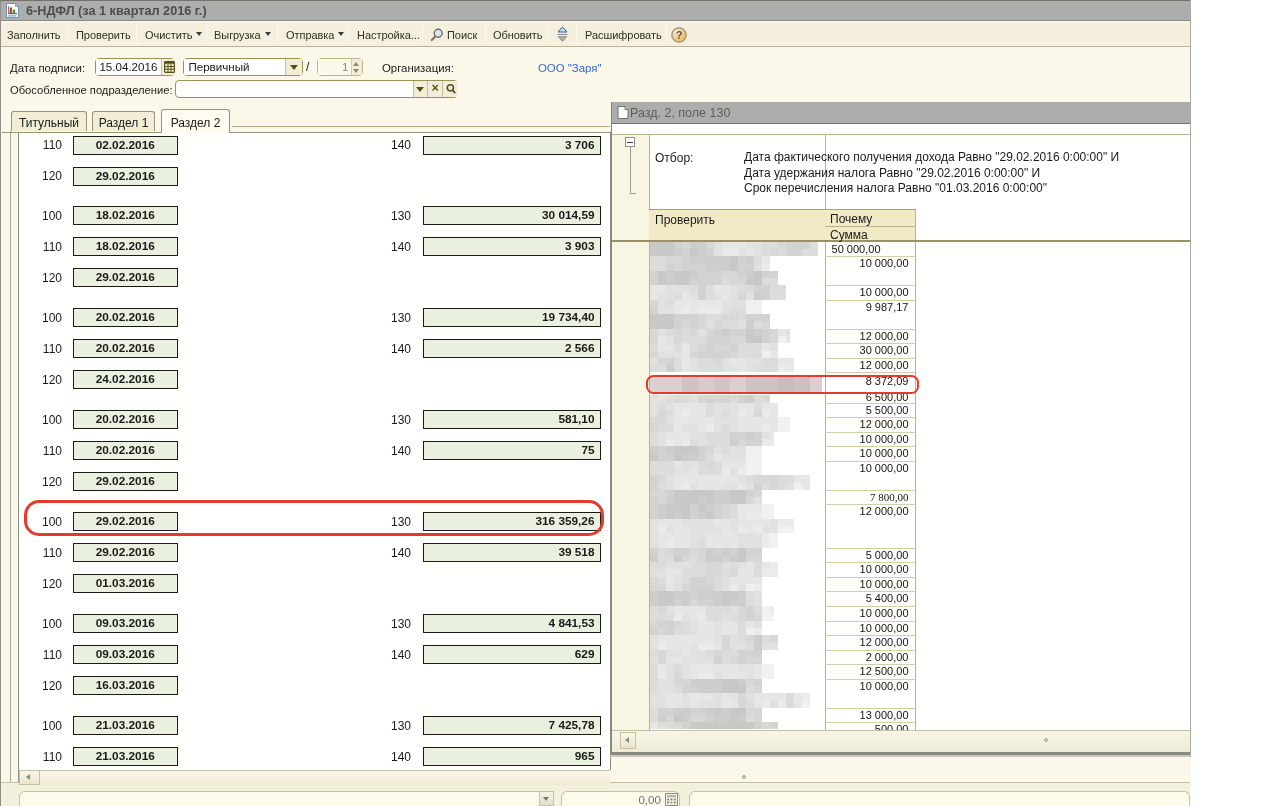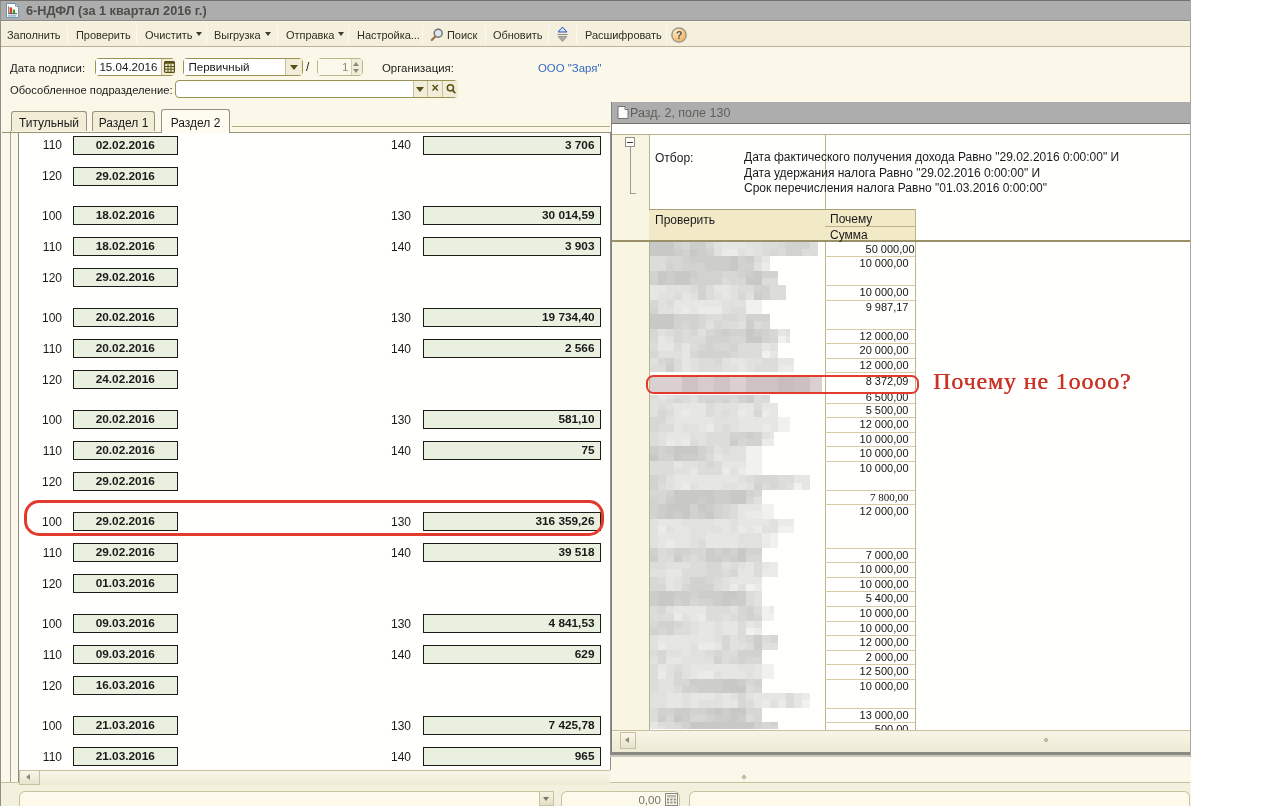--- a/index.html
+++ b/index.html
@@ -223,38 +223,38 @@
 <div class="abs tt" style="left:744px;top:165.5px;font-size:12px;z-index:3;">Дата удержания налога Равно "29.02.2016 0:00:00" И</div>
 <div class="abs tt" style="left:744px;top:181px;font-size:12px;z-index:3;">Срок перечисления налога Равно "01.03.2016 0:00:00"</div>
 <div class="abs" style="left:649px;top:209px;width:265.5px;height:31.5px;background:#f2eac7;z-index:2;"></div>
 <div class="abs" style="left:649px;top:208.5px;width:266px;height:1px;background:#a89f76;z-index:3;"></div>
 <div class="abs" style="left:824.5px;top:225.5px;width:90px;height:1px;background:#bcb28c;z-index:3;"></div>
 <div class="abs" style="left:612px;top:240.3px;width:578px;height:1.5px;background:#9a9168;z-index:3;"></div>
 <div class="abs tt" style="left:655px;top:212.5px;font-size:12px;z-index:3;">Проверить</div>
 <div class="abs tt" style="left:830px;top:211.5px;font-size:12px;z-index:3;">Почему</div>
 <div class="abs tt" style="left:830px;top:227.5px;font-size:12px;z-index:3;">Сумма</div>
 <div class="abs nm" style="left:650px;top:241.80px;width:168px;height:14.52px;"><i style="background:linear-gradient(#c8c8c6 50%,#c8c8c6 50%);"></i><i style="background:linear-gradient(#c8c8c6 50%,#c8c8c6 50%);"></i><i style="background:linear-gradient(#c8c8c6 50%,#c8c8c6 50%);"></i><i style="background:linear-gradient(#d2d2d0 50%,#cdcdcb 50%);"></i><i style="background:linear-gradient(#d7d7d5 50%,#d2d2d0 50%);"></i><i style="background:linear-gradient(#cdcdcb 50%,#c8c8c6 50%);"></i><i style="background:linear-gradient(#cdcdcb 50%,#cdcdcb 50%);"></i><i style="background:linear-gradient(#d7d7d5 50%,#d2d2d0 50%);"></i><i style="background:linear-gradient(#e1e1df 50%,#e1e1df 50%);"></i><i style="background:linear-gradient(#e6e6e4 50%,#ebebe9 50%);"></i><i style="background:linear-gradient(#e6e6e4 50%,#ebebe9 50%);"></i><i style="background:linear-gradient(#e6e6e4 50%,#e1e1df 50%);"></i><i style="background:linear-gradient(#e1e1df 50%,#e6e6e4 50%);"></i><i style="background:linear-gradient(#e1e1df 50%,#e1e1df 50%);"></i><i style="background:linear-gradient(#dcdcda 50%,#dcdcda 50%);"></i><i style="background:linear-gradient(#dcdcda 50%,#d7d7d5 50%);"></i><i style="background:linear-gradient(#d7d7d5 50%,#dcdcda 50%);"></i><i style="background:linear-gradient(#d2d2d0 50%,#d2d2d0 50%);"></i><i style="background:linear-gradient(#d2d2d0 50%,#d2d2d0 50%);"></i><i style="background:linear-gradient(#d2d2d0 50%,#dcdcda 50%);"></i><i style="background:linear-gradient(#dcdcda 50%,#dcdcda 50%);"></i></div>
-<div class="abs sv" style="left:832px;top:241.80px;width:82.5px;height:14.52px;line-height:14.52px;">50 000,00</div>
+<div class="abs sv" style="left:798px;top:241.80px;width:82.5px;height:14.52px;line-height:14.52px;">50 000,00</div>
 <div class="abs" style="left:824.5px;top:256.32px;width:90px;height:1px;background:#d4cda6;z-index:2;"></div>
 <div class="abs nm" style="left:650px;top:256.32px;width:120px;height:14.52px;"><i style="background:linear-gradient(#dcdcda 50%,#dcdcda 50%);"></i><i style="background:linear-gradient(#dcdcda 50%,#dcdcda 50%);"></i><i style="background:linear-gradient(#d7d7d5 50%,#d2d2d0 50%);"></i><i style="background:linear-gradient(#d7d7d5 50%,#d7d7d5 50%);"></i><i style="background:linear-gradient(#d2d2d0 50%,#d2d2d0 50%);"></i><i style="background:linear-gradient(#cdcdcb 50%,#d2d2d0 50%);"></i><i style="background:linear-gradient(#cdcdcb 50%,#d2d2d0 50%);"></i><i style="background:linear-gradient(#cdcdcb 50%,#cdcdcb 50%);"></i><i style="background:linear-gradient(#cdcdcb 50%,#cdcdcb 50%);"></i><i style="background:linear-gradient(#cdcdcb 50%,#cdcdcb 50%);"></i><i style="background:linear-gradient(#c8c8c6 50%,#c8c8c6 50%);"></i><i style="background:linear-gradient(#d2d2d0 50%,#d2d2d0 50%);"></i><i style="background:linear-gradient(#cdcdcb 50%,#d2d2d0 50%);"></i><i style="background:linear-gradient(#dcdcda 50%,#e1e1df 50%);"></i><i style="background:linear-gradient(#e6e6e4 50%,#ebebe9 50%);"></i></div>
 <div class="abs sv" style="left:826px;top:256.32px;width:82.5px;height:14.52px;line-height:14.52px;">10 000,00</div>
 <div class="abs nm" style="left:650px;top:270.84px;width:128px;height:14.52px;"><i style="background:linear-gradient(#d2d2d0 50%,#d2d2d0 50%);"></i><i style="background:linear-gradient(#c8c8c6 50%,#c8c8c6 50%);"></i><i style="background:linear-gradient(#cdcdcb 50%,#cdcdcb 50%);"></i><i style="background:linear-gradient(#c8c8c6 50%,#c8c8c6 50%);"></i><i style="background:linear-gradient(#c8c8c6 50%,#c8c8c6 50%);"></i><i style="background:linear-gradient(#cdcdcb 50%,#d2d2d0 50%);"></i><i style="background:linear-gradient(#d2d2d0 50%,#d2d2d0 50%);"></i><i style="background:linear-gradient(#d2d2d0 50%,#d2d2d0 50%);"></i><i style="background:linear-gradient(#d2d2d0 50%,#d2d2d0 50%);"></i><i style="background:linear-gradient(#d7d7d5 50%,#dcdcda 50%);"></i><i style="background:linear-gradient(#d7d7d5 50%,#d7d7d5 50%);"></i><i style="background:linear-gradient(#d2d2d0 50%,#d7d7d5 50%);"></i><i style="background:linear-gradient(#cdcdcb 50%,#c8c8c6 50%);"></i><i style="background:linear-gradient(#c8c8c6 50%,#c8c8c6 50%);"></i><i style="background:linear-gradient(#d2d2d0 50%,#dcdcda 50%);"></i><i style="background:linear-gradient(#d2d2d0 50%,#dcdcda 50%);"></i></div>
 <div class="abs" style="left:824.5px;top:285.36px;width:90px;height:1px;background:#d4cda6;z-index:2;"></div>
 <div class="abs nm" style="left:650px;top:285.36px;width:136px;height:14.52px;"><i style="background:linear-gradient(#e6e6e4 50%,#e6e6e4 50%);"></i><i style="background:linear-gradient(#e6e6e4 50%,#e1e1df 50%);"></i><i style="background:linear-gradient(#e1e1df 50%,#e1e1df 50%);"></i><i style="background:linear-gradient(#e1e1df 50%,#dcdcda 50%);"></i><i style="background:linear-gradient(#e1e1df 50%,#e6e6e4 50%);"></i><i style="background:linear-gradient(#dcdcda 50%,#e1e1df 50%);"></i><i style="background:linear-gradient(#d2d2d0 50%,#d2d2d0 50%);"></i><i style="background:linear-gradient(#dcdcda 50%,#dcdcda 50%);"></i><i style="background:linear-gradient(#e6e6e4 50%,#e1e1df 50%);"></i><i style="background:linear-gradient(#e6e6e4 50%,#e6e6e4 50%);"></i><i style="background:linear-gradient(#e1e1df 50%,#e1e1df 50%);"></i><i style="background:linear-gradient(#dcdcda 50%,#d7d7d5 50%);"></i><i style="background:linear-gradient(#dcdcda 50%,#e1e1df 50%);"></i><i style="background:linear-gradient(#d2d2d0 50%,#cdcdcb 50%);"></i><i style="background:linear-gradient(#d2d2d0 50%,#d2d2d0 50%);"></i><i style="background:linear-gradient(#dcdcda 50%,#dcdcda 50%);"></i><i style="background:linear-gradient(#dcdcda 50%,#dcdcda 50%);"></i></div>
 <div class="abs sv" style="left:826px;top:285.36px;width:82.5px;height:14.52px;line-height:14.52px;">10 000,00</div>
 <div class="abs" style="left:824.5px;top:299.88px;width:90px;height:1px;background:#d4cda6;z-index:2;"></div>
 <div class="abs nm" style="left:650px;top:299.88px;width:112px;height:14.52px;"><i style="background:linear-gradient(#d7d7d5 50%,#d2d2d0 50%);"></i><i style="background:linear-gradient(#e1e1df 50%,#e1e1df 50%);"></i><i style="background:linear-gradient(#dcdcda 50%,#e1e1df 50%);"></i><i style="background:linear-gradient(#e6e6e4 50%,#e6e6e4 50%);"></i><i style="background:linear-gradient(#e6e6e4 50%,#ebebe9 50%);"></i><i style="background:linear-gradient(#e6e6e4 50%,#e6e6e4 50%);"></i><i style="background:linear-gradient(#e6e6e4 50%,#ebebe9 50%);"></i><i style="background:linear-gradient(#e6e6e4 50%,#ebebe9 50%);"></i><i style="background:linear-gradient(#e6e6e4 50%,#ebebe9 50%);"></i><i style="background:linear-gradient(#e1e1df 50%,#e1e1df 50%);"></i><i style="background:linear-gradient(#e1e1df 50%,#dcdcda 50%);"></i><i style="background:linear-gradient(#e1e1df 50%,#dcdcda 50%);"></i><i style="background:linear-gradient(#f1f1ef 50%,#f1f1ef 50%);"></i><i style="background:linear-gradient(#f1f1ef 50%,#f1f1ef 50%);"></i></div>
 <div class="abs sv" style="left:826px;top:299.88px;width:82.5px;height:14.52px;line-height:14.52px;">9 987,17</div>
 <div class="abs nm" style="left:650px;top:314.40px;width:120px;height:14.52px;"><i style="background:linear-gradient(#c8c8c6 50%,#c8c8c6 50%);"></i><i style="background:linear-gradient(#c8c8c6 50%,#c8c8c6 50%);"></i><i style="background:linear-gradient(#c8c8c6 50%,#c8c8c6 50%);"></i><i style="background:linear-gradient(#d2d2d0 50%,#d2d2d0 50%);"></i><i style="background:linear-gradient(#d2d2d0 50%,#d7d7d5 50%);"></i><i style="background:linear-gradient(#d2d2d0 50%,#d2d2d0 50%);"></i><i style="background:linear-gradient(#d7d7d5 50%,#d7d7d5 50%);"></i><i style="background:linear-gradient(#dcdcda 50%,#e1e1df 50%);"></i><i style="background:linear-gradient(#dcdcda 50%,#d7d7d5 50%);"></i><i style="background:linear-gradient(#d7d7d5 50%,#dcdcda 50%);"></i><i style="background:linear-gradient(#d7d7d5 50%,#dcdcda 50%);"></i><i style="background:linear-gradient(#dcdcda 50%,#e1e1df 50%);"></i><i style="background:linear-gradient(#d2d2d0 50%,#cdcdcb 50%);"></i><i style="background:linear-gradient(#d2d2d0 50%,#dcdcda 50%);"></i><i style="background:linear-gradient(#d2d2d0 50%,#d7d7d5 50%);"></i></div>
 <div class="abs" style="left:824.5px;top:328.92px;width:90px;height:1px;background:#d4cda6;z-index:2;"></div>
 <div class="abs nm" style="left:650px;top:328.92px;width:140px;height:14.52px;"><i style="background:linear-gradient(#d7d7d5 50%,#d7d7d5 50%);"></i><i style="background:linear-gradient(#e1e1df 50%,#e6e6e4 50%);"></i><i style="background:linear-gradient(#dcdcda 50%,#e1e1df 50%);"></i><i style="background:linear-gradient(#d7d7d5 50%,#d7d7d5 50%);"></i><i style="background:linear-gradient(#dcdcda 50%,#dcdcda 50%);"></i><i style="background:linear-gradient(#d7d7d5 50%,#dcdcda 50%);"></i><i style="background:linear-gradient(#e1e1df 50%,#dcdcda 50%);"></i><i style="background:linear-gradient(#d7d7d5 50%,#d2d2d0 50%);"></i><i style="background:linear-gradient(#d2d2d0 50%,#d2d2d0 50%);"></i><i style="background:linear-gradient(#cdcdcb 50%,#d2d2d0 50%);"></i><i style="background:linear-gradient(#d2d2d0 50%,#d7d7d5 50%);"></i><i style="background:linear-gradient(#d2d2d0 50%,#d7d7d5 50%);"></i><i style="background:linear-gradient(#c8c8c6 50%,#c8c8c6 50%);"></i><i style="background:linear-gradient(#cdcdcb 50%,#c8c8c6 50%);"></i><i style="background:linear-gradient(#d2d2d0 50%,#d2d2d0 50%);"></i><i style="background:linear-gradient(#d7d7d5 50%,#d7d7d5 50%);"></i><i style="background:linear-gradient(#e6e6e4 50%,#f1f1ef 50%);"></i><i style="background:linear-gradient(#e1e1df 50%,#e6e6e4 50%);"></i></div>
 <div class="abs sv" style="left:826px;top:328.92px;width:82.5px;height:14.52px;line-height:14.52px;">12 000,00</div>
 <div class="abs" style="left:824.5px;top:343.44px;width:90px;height:1px;background:#d4cda6;z-index:2;"></div>
 <div class="abs nm" style="left:650px;top:343.44px;width:128px;height:14.52px;"><i style="background:linear-gradient(#dcdcda 50%,#d7d7d5 50%);"></i><i style="background:linear-gradient(#e6e6e4 50%,#e1e1df 50%);"></i><i style="background:linear-gradient(#e6e6e4 50%,#e1e1df 50%);"></i><i style="background:linear-gradient(#dcdcda 50%,#e1e1df 50%);"></i><i style="background:linear-gradient(#e6e6e4 50%,#e6e6e4 50%);"></i><i style="background:linear-gradient(#dcdcda 50%,#d7d7d5 50%);"></i><i style="background:linear-gradient(#d7d7d5 50%,#d2d2d0 50%);"></i><i style="background:linear-gradient(#d2d2d0 50%,#d2d2d0 50%);"></i><i style="background:linear-gradient(#d7d7d5 50%,#d2d2d0 50%);"></i><i style="background:linear-gradient(#d7d7d5 50%,#d2d2d0 50%);"></i><i style="background:linear-gradient(#d2d2d0 50%,#d7d7d5 50%);"></i><i style="background:linear-gradient(#dcdcda 50%,#dcdcda 50%);"></i><i style="background:linear-gradient(#dcdcda 50%,#dcdcda 50%);"></i><i style="background:linear-gradient(#dcdcda 50%,#dcdcda 50%);"></i><i style="background:linear-gradient(#e6e6e4 50%,#f1f1ef 50%);"></i><i style="background:linear-gradient(#e1e1df 50%,#e6e6e4 50%);"></i></div>
-<div class="abs sv" style="left:826px;top:343.44px;width:82.5px;height:14.52px;line-height:14.52px;">20 000,00</div>
+<div class="abs sv" style="left:826px;top:343.44px;width:82.5px;height:14.52px;line-height:14.52px;">30 000,00</div>
 <div class="abs" style="left:824.5px;top:357.96px;width:90px;height:1px;background:#d4cda6;z-index:2;"></div>
 <div class="abs nm" style="left:650px;top:357.96px;width:148px;height:14.52px;"><i style="background:linear-gradient(#e1e1df 50%,#dcdcda 50%);"></i><i style="background:linear-gradient(#d7d7d5 50%,#dcdcda 50%);"></i><i style="background:linear-gradient(#d2d2d0 50%,#cdcdcb 50%);"></i><i style="background:linear-gradient(#dcdcda 50%,#dcdcda 50%);"></i><i style="background:linear-gradient(#e6e6e4 50%,#e6e6e4 50%);"></i><i style="background:linear-gradient(#e1e1df 50%,#e1e1df 50%);"></i><i style="background:linear-gradient(#dcdcda 50%,#dcdcda 50%);"></i><i style="background:linear-gradient(#dcdcda 50%,#dcdcda 50%);"></i><i style="background:linear-gradient(#d7d7d5 50%,#dcdcda 50%);"></i><i style="background:linear-gradient(#e1e1df 50%,#e1e1df 50%);"></i><i style="background:linear-gradient(#e6e6e4 50%,#e1e1df 50%);"></i><i style="background:linear-gradient(#e6e6e4 50%,#e6e6e4 50%);"></i><i style="background:linear-gradient(#e1e1df 50%,#e1e1df 50%);"></i><i style="background:linear-gradient(#e1e1df 50%,#dcdcda 50%);"></i><i style="background:linear-gradient(#dcdcda 50%,#dcdcda 50%);"></i><i style="background:linear-gradient(#dcdcda 50%,#dcdcda 50%);"></i><i style="background:linear-gradient(#e6e6e4 50%,#ebebe9 50%);"></i><i style="background:linear-gradient(#e6e6e4 50%,#ebebe9 50%);"></i></div>
 <div class="abs sv" style="left:826px;top:357.96px;width:82.5px;height:14.52px;line-height:14.52px;">12 000,00</div>
 <div class="abs" style="left:824.5px;top:372.48px;width:90px;height:1px;background:#d4cda6;z-index:2;"></div>
 <div class="abs nm" style="left:650px;top:377.00px;width:172px;height:15.00px;"><i style="width:16px;background:#dbd0d0;"></i><i style="width:16px;background:#dccfcf;"></i><i style="width:16px;background:#cfc2c2;"></i><i style="width:16px;background:#d8cbcb;"></i><i style="width:16px;background:#d2c4c4;"></i><i style="width:16px;background:#dccfcf;"></i><i style="width:16px;background:#cfc2c2;"></i><i style="width:16px;background:#cfc2c2;"></i><i style="width:16px;background:#c9bcbc;"></i><i style="width:16px;background:#cdc0c2;"></i><i style="width:16px;background:#dccfcf;"></i></div>
 <div class="abs sv" style="left:826px;top:374.28px;width:82.5px;height:14.52px;line-height:14.52px;">8 372,09</div>
 <div class="abs nm" style="left:650px;top:394.80px;width:120px;height:7.90px;"><i style="background:linear-gradient(#dcdcda 50%,#e1e1df 50%);"></i><i style="background:linear-gradient(#e6e6e4 50%,#e1e1df 50%);"></i><i style="background:linear-gradient(#e1e1df 50%,#dcdcda 50%);"></i><i style="background:linear-gradient(#dcdcda 50%,#d7d7d5 50%);"></i><i style="background:linear-gradient(#dcdcda 50%,#dcdcda 50%);"></i><i style="background:linear-gradient(#e1e1df 50%,#e1e1df 50%);"></i><i style="background:linear-gradient(#d7d7d5 50%,#d7d7d5 50%);"></i><i style="background:linear-gradient(#d7d7d5 50%,#d2d2d0 50%);"></i><i style="background:linear-gradient(#d7d7d5 50%,#d7d7d5 50%);"></i><i style="background:linear-gradient(#d7d7d5 50%,#d2d2d0 50%);"></i><i style="background:linear-gradient(#d7d7d5 50%,#dcdcda 50%);"></i><i style="background:linear-gradient(#d2d2d0 50%,#d2d2d0 50%);"></i><i style="background:linear-gradient(#cdcdcb 50%,#cdcdcb 50%);"></i><i style="background:linear-gradient(#dcdcda 50%,#dcdcda 50%);"></i><i style="background:linear-gradient(#d7d7d5 50%,#dcdcda 50%);"></i></div>
 <div class="abs sv" style="left:826px;top:390.40px;width:82.5px;height:14.52px;line-height:14.52px;">6 500,00</div>
 <div class="abs" style="left:824.5px;top:402.72px;width:90px;height:1px;background:#d4cda6;z-index:2;"></div>
 <div class="abs nm" style="left:650px;top:402.72px;width:132px;height:14.52px;"><i style="background:linear-gradient(#e1e1df 50%,#e1e1df 50%);"></i><i style="background:linear-gradient(#dcdcda 50%,#d7d7d5 50%);"></i><i style="background:linear-gradient(#e1e1df 50%,#dcdcda 50%);"></i><i style="background:linear-gradient(#e6e6e4 50%,#e6e6e4 50%);"></i><i style="background:linear-gradient(#e6e6e4 50%,#ebebe9 50%);"></i><i style="background:linear-gradient(#e6e6e4 50%,#e6e6e4 50%);"></i><i style="background:linear-gradient(#e6e6e4 50%,#e6e6e4 50%);"></i><i style="background:linear-gradient(#dcdcda 50%,#dcdcda 50%);"></i><i style="background:linear-gradient(#e1e1df 50%,#e1e1df 50%);"></i><i style="background:linear-gradient(#e1e1df 50%,#dcdcda 50%);"></i><i style="background:linear-gradient(#e1e1df 50%,#e1e1df 50%);"></i><i style="background:linear-gradient(#e6e6e4 50%,#ebebe9 50%);"></i><i style="background:linear-gradient(#e6e6e4 50%,#e6e6e4 50%);"></i><i style="background:linear-gradient(#dcdcda 50%,#d7d7d5 50%);"></i><i style="background:linear-gradient(#e6e6e4 50%,#ebebe9 50%);"></i><i style="background:linear-gradient(#e6e6e4 50%,#e6e6e4 50%);"></i></div>
@@ -275,21 +275,21 @@
 <div class="abs" style="left:824.5px;top:489.84px;width:90px;height:1px;background:#d4cda6;z-index:2;"></div>
 <div class="abs nm" style="left:650px;top:489.84px;width:112px;height:14.52px;"><i style="background:linear-gradient(#d7d7d5 50%,#d2d2d0 50%);"></i><i style="background:linear-gradient(#d7d7d5 50%,#d7d7d5 50%);"></i><i style="background:linear-gradient(#d2d2d0 50%,#cdcdcb 50%);"></i><i style="background:linear-gradient(#c8c8c6 50%,#c8c8c6 50%);"></i><i style="background:linear-gradient(#c8c8c6 50%,#c8c8c6 50%);"></i><i style="background:linear-gradient(#c8c8c6 50%,#c8c8c6 50%);"></i><i style="background:linear-gradient(#c8c8c6 50%,#cdcdcb 50%);"></i><i style="background:linear-gradient(#c8c8c6 50%,#c8c8c6 50%);"></i><i style="background:linear-gradient(#cdcdcb 50%,#cdcdcb 50%);"></i><i style="background:linear-gradient(#cdcdcb 50%,#cdcdcb 50%);"></i><i style="background:linear-gradient(#c8c8c6 50%,#c8c8c6 50%);"></i><i style="background:linear-gradient(#c8c8c6 50%,#c8c8c6 50%);"></i><i style="background:linear-gradient(#d2d2d0 50%,#d7d7d5 50%);"></i><i style="background:linear-gradient(#d7d7d5 50%,#e1e1df 50%);"></i></div>
 <div class="abs sv" style="left:826px;top:489.84px;width:82.5px;height:14.52px;line-height:14.52px;font-family:Liberation Serif, serif;">7 800,00</div>
 <div class="abs" style="left:824.5px;top:504.36px;width:90px;height:1px;background:#d4cda6;z-index:2;"></div>
 <div class="abs nm" style="left:650px;top:504.36px;width:124px;height:14.52px;"><i style="background:linear-gradient(#d2d2d0 50%,#d2d2d0 50%);"></i><i style="background:linear-gradient(#cdcdcb 50%,#cdcdcb 50%);"></i><i style="background:linear-gradient(#c8c8c6 50%,#c8c8c6 50%);"></i><i style="background:linear-gradient(#c8c8c6 50%,#cdcdcb 50%);"></i><i style="background:linear-gradient(#c8c8c6 50%,#c8c8c6 50%);"></i><i style="background:linear-gradient(#d2d2d0 50%,#d2d2d0 50%);"></i><i style="background:linear-gradient(#c8c8c6 50%,#cdcdcb 50%);"></i><i style="background:linear-gradient(#cdcdcb 50%,#c8c8c6 50%);"></i><i style="background:linear-gradient(#d2d2d0 50%,#d2d2d0 50%);"></i><i style="background:linear-gradient(#d7d7d5 50%,#d7d7d5 50%);"></i><i style="background:linear-gradient(#dcdcda 50%,#dcdcda 50%);"></i><i style="background:linear-gradient(#e6e6e4 50%,#e6e6e4 50%);"></i><i style="background:linear-gradient(#e6e6e4 50%,#ebebe9 50%);"></i><i style="background:linear-gradient(#e6e6e4 50%,#ebebe9 50%);"></i><i style="background:linear-gradient(#f1f1ef 50%,#f1f1ef 50%);"></i><i style="background:linear-gradient(#f1f1ef 50%,#f1f1ef 50%);"></i></div>
 <div class="abs sv" style="left:826px;top:504.36px;width:82.5px;height:14.52px;line-height:14.52px;">12 000,00</div>
 <div class="abs nm" style="left:650px;top:518.88px;width:144px;height:14.52px;"><i style="background:linear-gradient(#e1e1df 50%,#e1e1df 50%);"></i><i style="background:linear-gradient(#e6e6e4 50%,#ebebe9 50%);"></i><i style="background:linear-gradient(#e6e6e4 50%,#e1e1df 50%);"></i><i style="background:linear-gradient(#e6e6e4 50%,#e6e6e4 50%);"></i><i style="background:linear-gradient(#e1e1df 50%,#e6e6e4 50%);"></i><i style="background:linear-gradient(#e1e1df 50%,#e1e1df 50%);"></i><i style="background:linear-gradient(#e1e1df 50%,#e1e1df 50%);"></i><i style="background:linear-gradient(#e1e1df 50%,#e1e1df 50%);"></i><i style="background:linear-gradient(#e6e6e4 50%,#e1e1df 50%);"></i><i style="background:linear-gradient(#e6e6e4 50%,#e6e6e4 50%);"></i><i style="background:linear-gradient(#e1e1df 50%,#e1e1df 50%);"></i><i style="background:linear-gradient(#e6e6e4 50%,#ebebe9 50%);"></i><i style="background:linear-gradient(#e6e6e4 50%,#e6e6e4 50%);"></i><i style="background:linear-gradient(#e6e6e4 50%,#ebebe9 50%);"></i><i style="background:linear-gradient(#e6e6e4 50%,#e1e1df 50%);"></i><i style="background:linear-gradient(#e1e1df 50%,#e1e1df 50%);"></i><i style="background:linear-gradient(#ebebe9 50%,#f1f1ef 50%);"></i><i style="background:linear-gradient(#ebebe9 50%,#f1f1ef 50%);"></i></div>
 <div class="abs nm" style="left:650px;top:533.40px;width:132px;height:14.52px;"><i style="background:linear-gradient(#e1e1df 50%,#e1e1df 50%);"></i><i style="background:linear-gradient(#e6e6e4 50%,#e6e6e4 50%);"></i><i style="background:linear-gradient(#e6e6e4 50%,#ebebe9 50%);"></i><i style="background:linear-gradient(#e6e6e4 50%,#e6e6e4 50%);"></i><i style="background:linear-gradient(#e6e6e4 50%,#e6e6e4 50%);"></i><i style="background:linear-gradient(#e1e1df 50%,#e1e1df 50%);"></i><i style="background:linear-gradient(#e1e1df 50%,#dcdcda 50%);"></i><i style="background:linear-gradient(#e6e6e4 50%,#e6e6e4 50%);"></i><i style="background:linear-gradient(#e6e6e4 50%,#e6e6e4 50%);"></i><i style="background:linear-gradient(#e6e6e4 50%,#e6e6e4 50%);"></i><i style="background:linear-gradient(#e6e6e4 50%,#e6e6e4 50%);"></i><i style="background:linear-gradient(#e1e1df 50%,#e1e1df 50%);"></i><i style="background:linear-gradient(#e1e1df 50%,#e1e1df 50%);"></i><i style="background:linear-gradient(#e1e1df 50%,#e1e1df 50%);"></i><i style="background:linear-gradient(#ebebe9 50%,#ebebe9 50%);"></i><i style="background:linear-gradient(#f1f1ef 50%,#f1f1ef 50%);"></i></div>
 <div class="abs" style="left:824.5px;top:547.92px;width:90px;height:1px;background:#d4cda6;z-index:2;"></div>
 <div class="abs nm" style="left:650px;top:547.92px;width:112px;height:14.52px;"><i style="background:linear-gradient(#d2d2d0 50%,#cdcdcb 50%);"></i><i style="background:linear-gradient(#dcdcda 50%,#dcdcda 50%);"></i><i style="background:linear-gradient(#d7d7d5 50%,#dcdcda 50%);"></i><i style="background:linear-gradient(#d2d2d0 50%,#cdcdcb 50%);"></i><i style="background:linear-gradient(#d2d2d0 50%,#d7d7d5 50%);"></i><i style="background:linear-gradient(#d7d7d5 50%,#dcdcda 50%);"></i><i style="background:linear-gradient(#d7d7d5 50%,#d7d7d5 50%);"></i><i style="background:linear-gradient(#cdcdcb 50%,#cdcdcb 50%);"></i><i style="background:linear-gradient(#d2d2d0 50%,#cdcdcb 50%);"></i><i style="background:linear-gradient(#cdcdcb 50%,#d2d2d0 50%);"></i><i style="background:linear-gradient(#d2d2d0 50%,#cdcdcb 50%);"></i><i style="background:linear-gradient(#c8c8c6 50%,#c8c8c6 50%);"></i><i style="background:linear-gradient(#d2d2d0 50%,#d7d7d5 50%);"></i><i style="background:linear-gradient(#d2d2d0 50%,#d7d7d5 50%);"></i></div>
-<div class="abs sv" style="left:826px;top:547.92px;width:82.5px;height:14.52px;line-height:14.52px;">7 000,00</div>
+<div class="abs sv" style="left:826px;top:547.92px;width:82.5px;height:14.52px;line-height:14.52px;">5 000,00</div>
 <div class="abs" style="left:824.5px;top:562.44px;width:90px;height:1px;background:#d4cda6;z-index:2;"></div>
 <div class="abs nm" style="left:650px;top:562.44px;width:128px;height:14.52px;"><i style="background:linear-gradient(#dcdcda 50%,#e1e1df 50%);"></i><i style="background:linear-gradient(#dcdcda 50%,#e1e1df 50%);"></i><i style="background:linear-gradient(#e1e1df 50%,#e6e6e4 50%);"></i><i style="background:linear-gradient(#e1e1df 50%,#e6e6e4 50%);"></i><i style="background:linear-gradient(#e1e1df 50%,#dcdcda 50%);"></i><i style="background:linear-gradient(#dcdcda 50%,#dcdcda 50%);"></i><i style="background:linear-gradient(#dcdcda 50%,#dcdcda 50%);"></i><i style="background:linear-gradient(#d7d7d5 50%,#d7d7d5 50%);"></i><i style="background:linear-gradient(#d7d7d5 50%,#d7d7d5 50%);"></i><i style="background:linear-gradient(#e1e1df 50%,#dcdcda 50%);"></i><i style="background:linear-gradient(#dcdcda 50%,#d7d7d5 50%);"></i><i style="background:linear-gradient(#e1e1df 50%,#e6e6e4 50%);"></i><i style="background:linear-gradient(#e6e6e4 50%,#e6e6e4 50%);"></i><i style="background:linear-gradient(#dcdcda 50%,#dcdcda 50%);"></i><i style="background:linear-gradient(#e6e6e4 50%,#ebebe9 50%);"></i><i style="background:linear-gradient(#ebebe9 50%,#ebebe9 50%);"></i></div>
 <div class="abs sv" style="left:826px;top:562.44px;width:82.5px;height:14.52px;line-height:14.52px;">10 000,00</div>
 <div class="abs" style="left:824.5px;top:576.96px;width:90px;height:1px;background:#d4cda6;z-index:2;"></div>
 <div class="abs nm" style="left:650px;top:576.96px;width:116px;height:14.52px;"><i style="background:linear-gradient(#d7d7d5 50%,#d7d7d5 50%);"></i><i style="background:linear-gradient(#dcdcda 50%,#d7d7d5 50%);"></i><i style="background:linear-gradient(#e6e6e4 50%,#e6e6e4 50%);"></i><i style="background:linear-gradient(#e1e1df 50%,#e1e1df 50%);"></i><i style="background:linear-gradient(#dcdcda 50%,#d7d7d5 50%);"></i><i style="background:linear-gradient(#d2d2d0 50%,#d2d2d0 50%);"></i><i style="background:linear-gradient(#d2d2d0 50%,#d2d2d0 50%);"></i><i style="background:linear-gradient(#d7d7d5 50%,#d2d2d0 50%);"></i><i style="background:linear-gradient(#dcdcda 50%,#dcdcda 50%);"></i><i style="background:linear-gradient(#e1e1df 50%,#e1e1df 50%);"></i><i style="background:linear-gradient(#e6e6e4 50%,#ebebe9 50%);"></i><i style="background:linear-gradient(#e6e6e4 50%,#e1e1df 50%);"></i><i style="background:linear-gradient(#e6e6e4 50%,#f1f1ef 50%);"></i><i style="background:linear-gradient(#e6e6e4 50%,#ebebe9 50%);"></i></div>
 <div class="abs sv" style="left:826px;top:576.96px;width:82.5px;height:14.52px;line-height:14.52px;">10 000,00</div>
 <div class="abs" style="left:824.5px;top:591.48px;width:90px;height:1px;background:#d4cda6;z-index:2;"></div>
 <div class="abs nm" style="left:650px;top:591.48px;width:112px;height:14.52px;"><i style="background:linear-gradient(#cdcdcb 50%,#cdcdcb 50%);"></i><i style="background:linear-gradient(#c8c8c6 50%,#c8c8c6 50%);"></i><i style="background:linear-gradient(#c8c8c6 50%,#c8c8c6 50%);"></i><i style="background:linear-gradient(#cdcdcb 50%,#d2d2d0 50%);"></i><i style="background:linear-gradient(#cdcdcb 50%,#cdcdcb 50%);"></i><i style="background:linear-gradient(#d2d2d0 50%,#d7d7d5 50%);"></i><i style="background:linear-gradient(#cdcdcb 50%,#d2d2d0 50%);"></i><i style="background:linear-gradient(#cdcdcb 50%,#d2d2d0 50%);"></i><i style="background:linear-gradient(#cdcdcb 50%,#cdcdcb 50%);"></i><i style="background:linear-gradient(#c8c8c6 50%,#c8c8c6 50%);"></i><i style="background:linear-gradient(#c8c8c6 50%,#cdcdcb 50%);"></i><i style="background:linear-gradient(#cdcdcb 50%,#cdcdcb 50%);"></i><i style="background:linear-gradient(#dcdcda 50%,#dcdcda 50%);"></i><i style="background:linear-gradient(#e1e1df 50%,#e1e1df 50%);"></i></div>
 <div class="abs sv" style="left:826px;top:591.48px;width:82.5px;height:14.52px;line-height:14.52px;">5 400,00</div>
 <div class="abs" style="left:824.5px;top:606.00px;width:90px;height:1px;background:#d4cda6;z-index:2;"></div>
@@ -317,13 +317,12 @@
 <div class="abs" style="left:824.5px;top:722.16px;width:90px;height:1px;background:#d4cda6;z-index:2;"></div>
 <div class="abs nm" style="left:650px;top:722.16px;width:128px;height:7.34px;"><i style="background:linear-gradient(#e6e6e4 50%,#e6e6e4 50%);"></i><i style="background:linear-gradient(#dcdcda 50%,#e1e1df 50%);"></i><i style="background:linear-gradient(#dcdcda 50%,#dcdcda 50%);"></i><i style="background:linear-gradient(#d7d7d5 50%,#dcdcda 50%);"></i><i style="background:linear-gradient(#d2d2d0 50%,#d2d2d0 50%);"></i><i style="background:linear-gradient(#c8c8c6 50%,#c8c8c6 50%);"></i><i style="background:linear-gradient(#c8c8c6 50%,#c8c8c6 50%);"></i><i style="background:linear-gradient(#c8c8c6 50%,#c8c8c6 50%);"></i><i style="background:linear-gradient(#c8c8c6 50%,#c8c8c6 50%);"></i><i style="background:linear-gradient(#c8c8c6 50%,#c8c8c6 50%);"></i><i style="background:linear-gradient(#c8c8c6 50%,#c8c8c6 50%);"></i><i style="background:linear-gradient(#c8c8c6 50%,#c8c8c6 50%);"></i><i style="background:linear-gradient(#c8c8c6 50%,#c8c8c6 50%);"></i><i style="background:linear-gradient(#d2d2d0 50%,#d2d2d0 50%);"></i><i style="background:linear-gradient(#d7d7d5 50%,#d7d7d5 50%);"></i><i style="background:linear-gradient(#d2d2d0 50%,#d7d7d5 50%);"></i></div>
 <div class="abs sv" style="left:826px;top:722.16px;width:82.5px;height:7.34px;line-height:14.52px;">500,00</div>
 <div class="abs" style="left:612px;top:729.5px;width:578px;height:22px;background:#fffffe;z-index:3;"></div>
 <div class="abs" style="left:612px;top:729.5px;width:578px;height:22.5px;background:linear-gradient(#f8f5e7,#edead4);border-top:1px solid #c6c09f;z-index:4;"></div>
 <div class="abs" style="left:620px;top:732px;width:16px;height:16.5px;background:linear-gradient(#faf7e9,#e6e2cb);border:1px solid #c6c09f;z-index:5;"></div>
 <div class="abs" style="left:624.5px;top:737px;width:0;height:0;border-top:3.5px solid transparent;border-bottom:3.5px solid transparent;border-right:4.5px solid #8a8a80;z-index:6;"></div>
 <div class="abs" style="left:1044px;top:738px;width:4px;height:4px;background:#d9d4bb;border:1px solid #a9a48c;border-radius:50%;z-index:5;"></div>
 <div class="abs" style="left:24px;top:500px;width:580px;height:36px;border:3px solid #e23b2e;border-radius:15px;z-index:8;"></div>
 <div class="abs" style="left:646px;top:374.5px;width:273px;height:19.5px;border:2.4px solid #e23b2e;border-radius:7.5px;z-index:8;"></div>
-<div class="abs tt" style="left:933px;top:368px;font-family:'Liberation Serif',serif;font-size:24px;letter-spacing:0.85px;color:#cc3327;text-shadow:0.4px 0 0 #cc3327;z-index:8;">Почему не 1оооо?</div>
   </div>
 </body></html>

